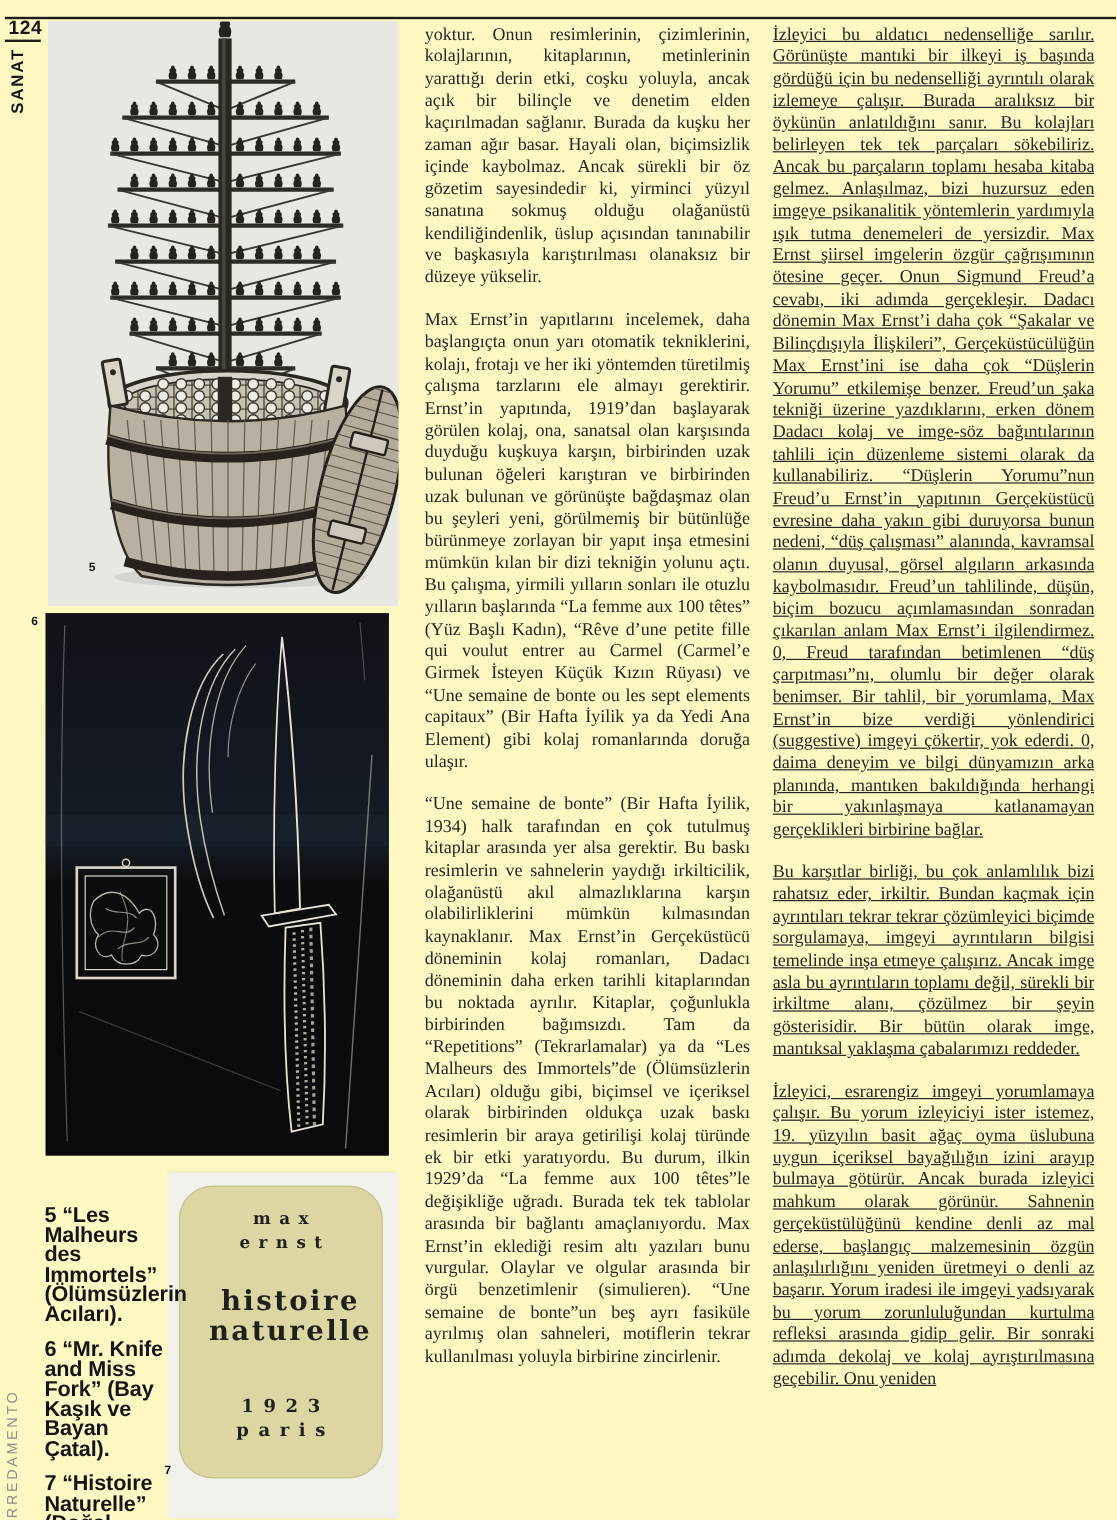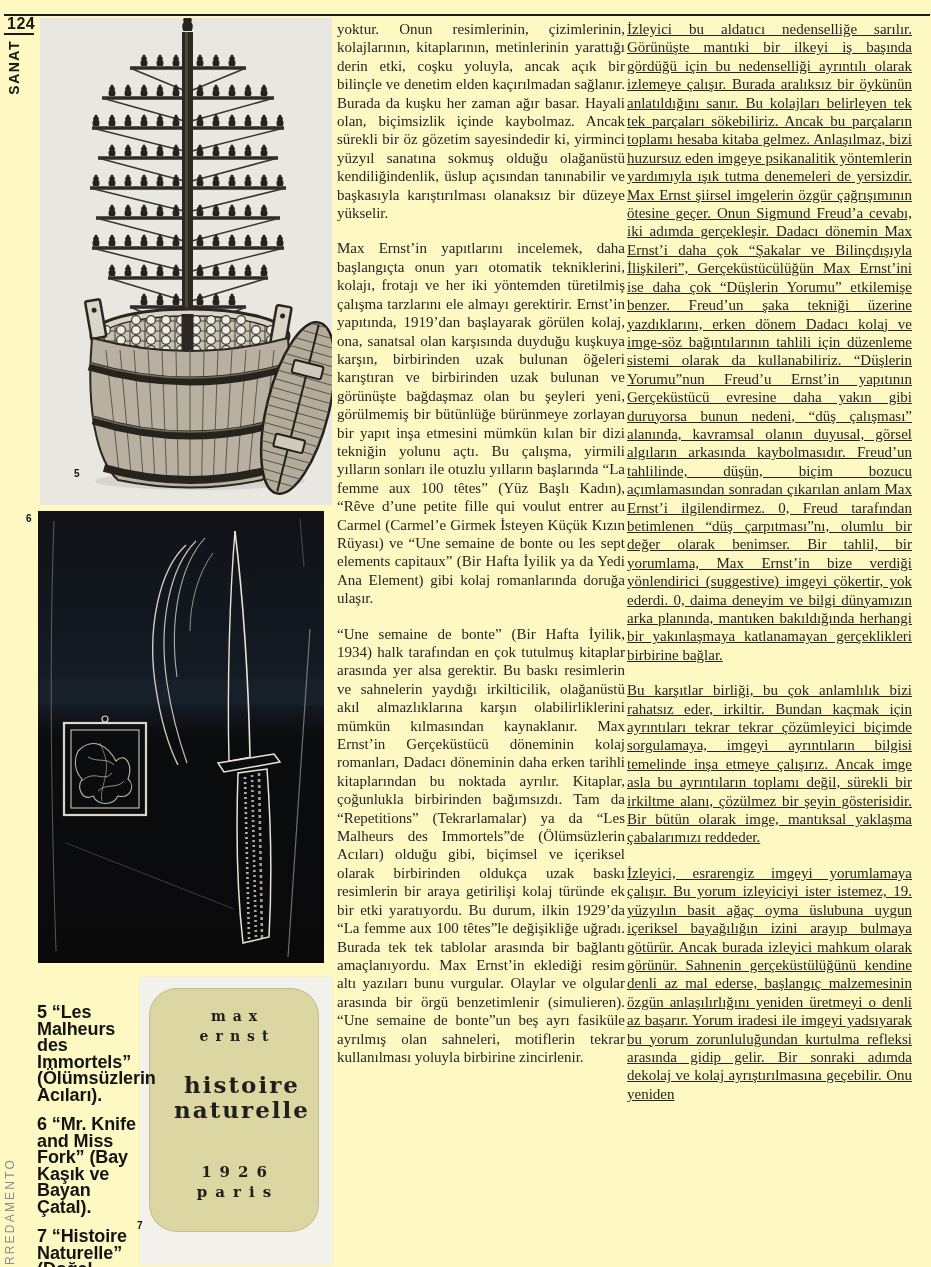--- a/index.html
+++ b/index.html
@@ -43,21 +43,21 @@
     text-align:center;
     border-radius:28px;
   }
   .cover-author{position:absolute;top:18px;left:0;right:0;font-size:14px;line-height:20px;letter-spacing:7px;padding-left:7px;}
   .cover-title{position:absolute;top:84px;left:0;right:0;font-size:23px;line-height:25px;letter-spacing:2px;padding-left:16px;}
   .cover-imprint{position:absolute;top:174px;left:0;right:0;font-size:15px;line-height:20px;letter-spacing:8px;padding-left:8px;}
   .col{position:absolute;top:20px;height:1242px;overflow:hidden;}
   .col-middle{left:337px;width:288px;}
   .col-right{left:627px;width:285px;text-decoration:underline;}
   .col p{
-    margin:0 0 17px 0;font-size:15px;line-height:18.4px;
+    margin:0 0 17px 17px;font-size:15px;line-height:18.4px;
     text-align:justify;color:#252525;
   }
 </style>
 </head>
 <body>
 
 <div class="page">
 
   <div class="rule top-rule"></div>
   <div class="rule pageno-underline"></div>
@@ -364,21 +364,21 @@
   <div class="book-cover">
     <div class="cover-author">
       <div>max</div>
       <div>ernst</div>
     </div>
     <div class="cover-title">
       <div>histoire</div>
       <div>naturelle</div>
     </div>
     <div class="cover-imprint">
-      <div>1926</div>
+      <div>1923</div>
       <div>paris</div>
     </div>
   </div>
   <div class="fig-label" style="left:137px;top:1220px;">7</div>
 
   <div class="captions">
     <p>5 “Les Malheurs des Immortels” (Ölümsüzlerin Acıları).</p>
     <p>6 “Mr. Knife and Miss Fork” (Bay Kaşık ve Bayan Çatal).</p>
     <p>7 “Histoire Naturelle” (Doğal Tarih).</p>
   </div>

